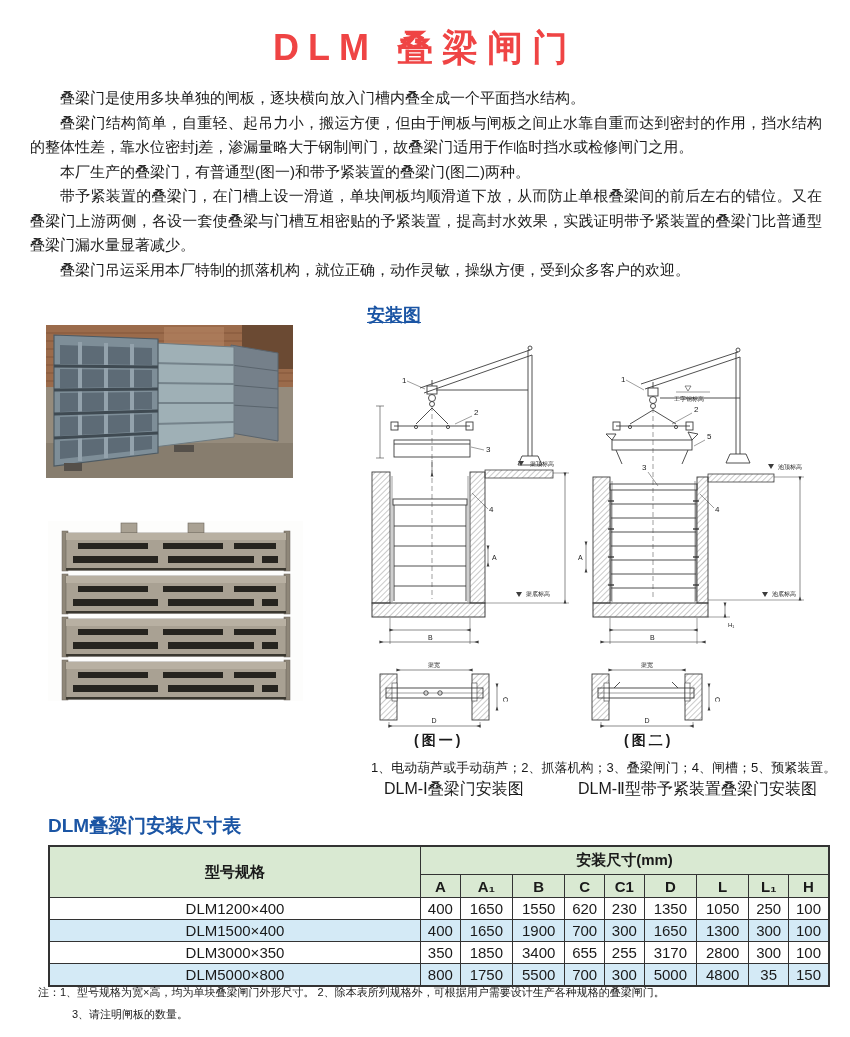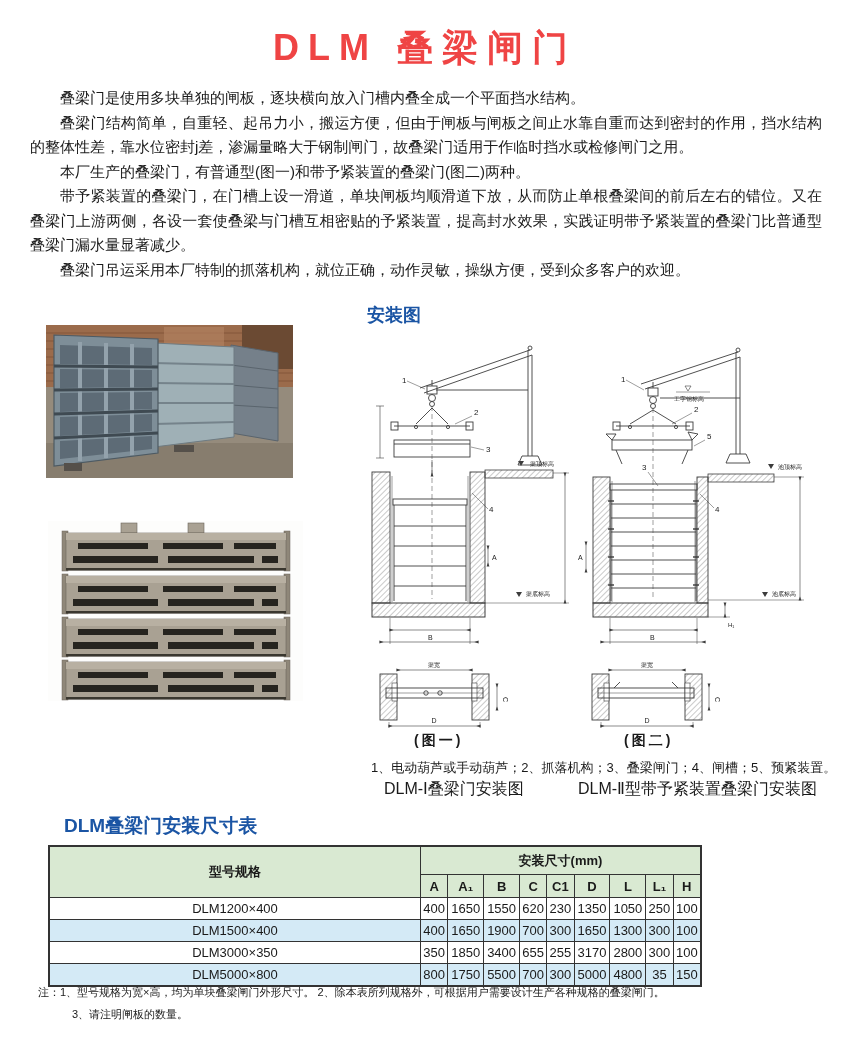--- a/index.html
+++ b/index.html
@@ -6,39 +6,39 @@
   .page{position:relative;width:850px;height:1037px;background:#ffffff;overflow:hidden;
         font-family:"Liberation Sans","DejaVu Sans",sans-serif;color:#1a1a1a;}
   .title{position:absolute;top:24px;left:0;width:100%;margin:0;text-align:center;
          font-size:36px;font-weight:bold;letter-spacing:9px;color:#ef4444;}
   .intro{position:absolute;left:30px;top:86px;width:792px;font-size:15px;line-height:24.5px;text-align:justify;}
   .intro p{margin:0;text-indent:2em;}
   .photo{position:absolute;}
   .photo1{left:46px;top:325px;width:247px;height:153px;}
   .photo2{left:48px;top:521px;width:255px;height:180px;}
   .section-heading{position:absolute;margin:0;color:#1b55a4;font-weight:bold;}
-  .install-heading{left:367px;top:303px;font-size:18px;}
-  .table-heading{left:48px;top:813px;font-size:19px;margin-left:16px;}
+  .install-heading{left:367px;top:303px;font-size:18px;text-decoration:underline;}
+  .table-heading{left:48px;top:813px;font-size:19px;}
   .diagrams{position:absolute;left:358px;top:336px;width:487px;height:424px;}
   .dln{stroke:#3c3c3c;stroke-width:0.9;fill:none;}
   .thin{stroke:#3c3c3c;stroke-width:0.5;fill:none;}
   .dim{stroke:#3c3c3c;stroke-width:0.6;fill:none;}
   .svgtxt{fill:#222;font-family:"Liberation Sans","DejaVu Sans",sans-serif;}
   .callout{font-size:8px;}
   .lvl{font-size:6px;}
   .dimtxt{font-size:7px;}
   .figlabel{position:absolute;font-size:14px;font-weight:bold;letter-spacing:3px;}
   .fig1-label{left:414px;top:732px;}
   .fig2-label{left:624px;top:732px;}
   .legend{position:absolute;left:371px;top:759px;font-size:13px;}
   .caption{position:absolute;font-size:16px;}
   .caption1{left:384px;top:779px;}
   .caption2{left:578px;top:779px;}
-  table.size-table{position:absolute;left:48px;top:845px;width:654px;border-collapse:collapse;
-        font-size:13px;text-align:center;border:2px solid #333;}
+  table.size-table{position:absolute;left:48px;top:845px;width:782px;border-collapse:collapse;
+        font-size:15px;text-align:center;border:2px solid #333;}
   table.size-table th,table.size-table td{border:1px solid #333;padding:0;}
   table.size-table thead th{background:#d9e9d2;font-weight:bold;}
   table.size-table thead tr:first-child th{height:27px;}
   table.size-table thead tr:last-child th{height:22px;}
   table.size-table tbody td{height:21px;background:#ffffff;}
   table.size-table tbody tr:nth-child(even) td{background:#d4eaf6;}
   th.model-h{width:370px;}
   .notes{position:absolute;left:38px;top:981px;font-size:11px;line-height:22px;}
   .notes p{margin:0;}
   .notes p.indent{padding-left:34px;}

